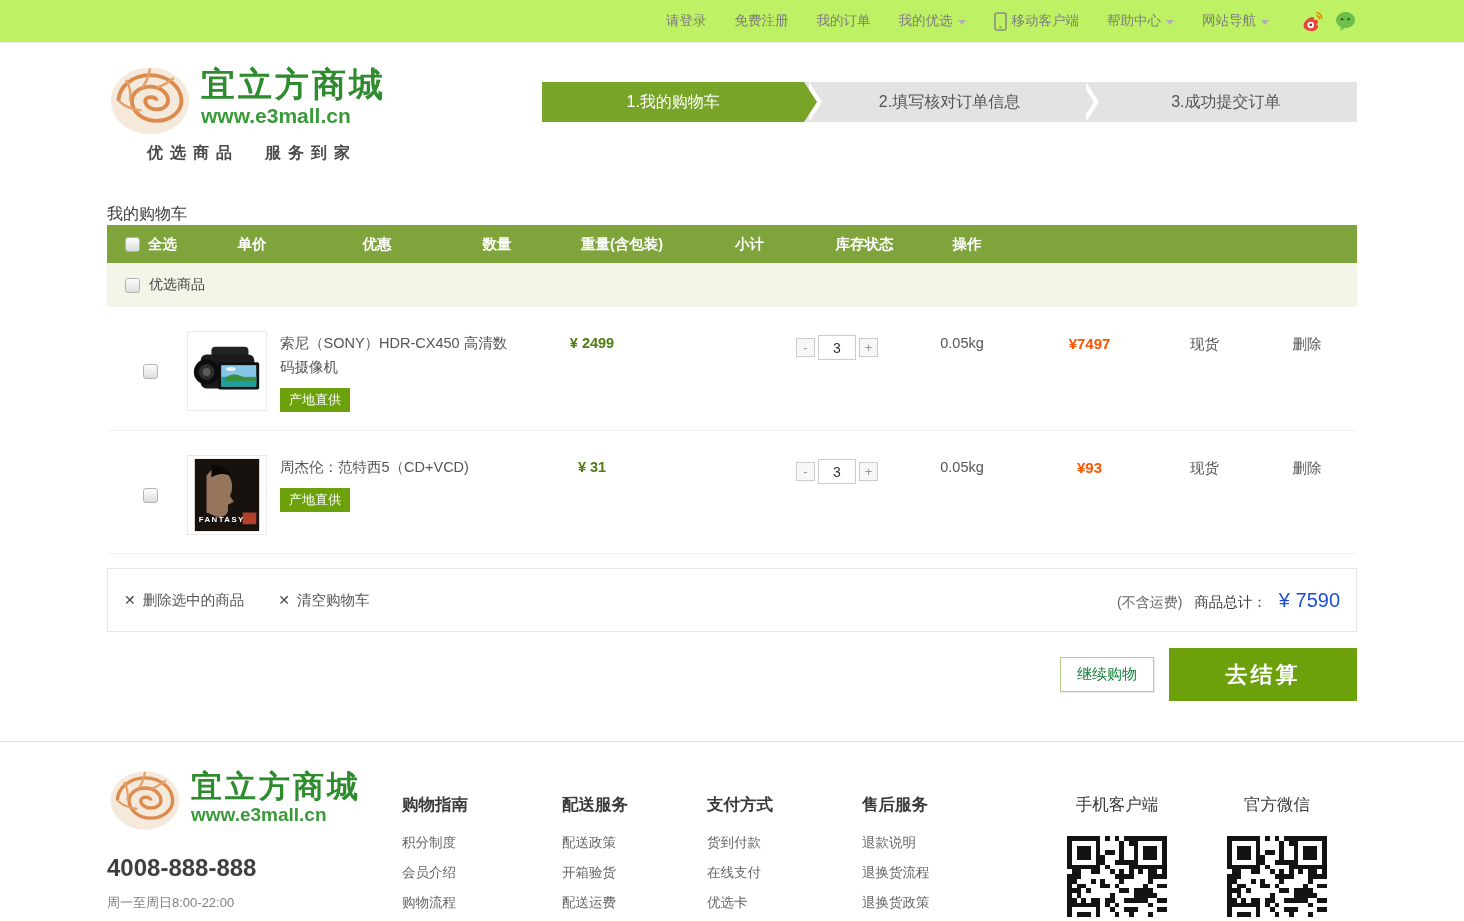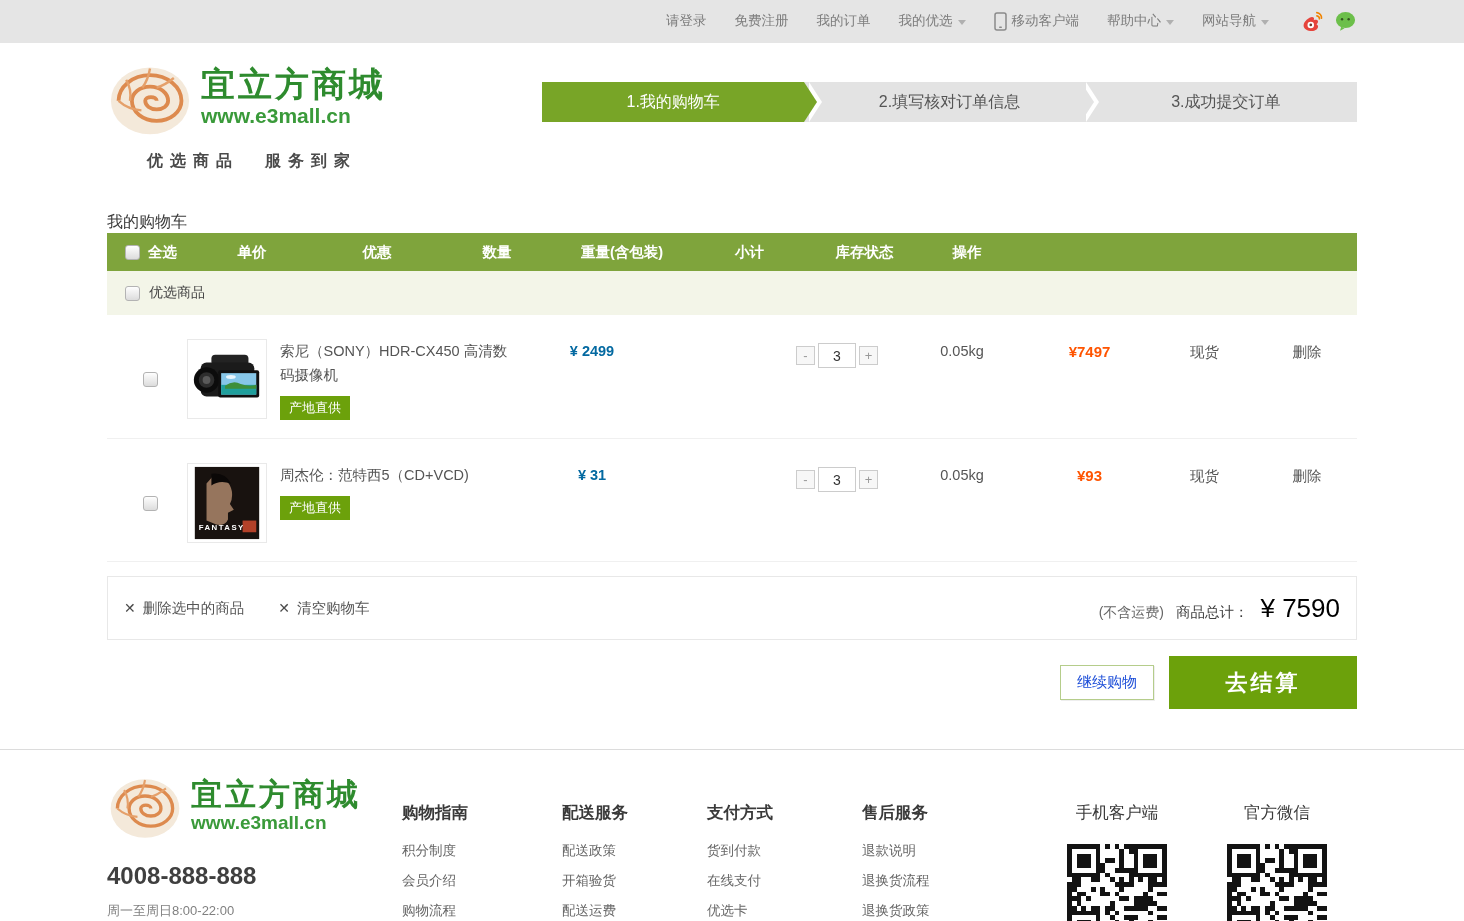--- a/index.html
+++ b/index.html
@@ -1,36 +1,36 @@
 <!DOCTYPE html>
 <html><head>
 <meta charset="utf-8">
 <style>
   * { box-sizing: border-box; margin: 0; padding: 0; }
   html,body { width:1464px; height:921px; overflow:hidden; background:#fff;
     font-family:"Liberation Sans","DejaVu Sans",sans-serif; color:#333; }
   a { text-decoration:none; color:inherit; cursor:pointer; }
 
   
-  .topbar { height:43px; background:#e5e5e5; border-bottom:1px solid #e5e5e5; }
+  .topbar { height:43px; background:#bef264; border-bottom:1px solid #e5e5e5; }
   .topnav { width:1250px; margin:0 auto; height:100%; display:flex; justify-content:flex-end;
     align-items:center; gap:28px; font-size:13.5px; color:#7d7d7d; }
   .topnav a { display:inline-flex; align-items:center; gap:5px; color:#7d7d7d; }
   .caret { width:0; height:0; border-left:4px solid transparent; border-right:4px solid transparent;
     border-top:5px solid #b0b0b0; display:inline-block; margin-top:2px; }
   .sns { display:inline-flex; gap:10px; margin-left:4px; }
 
   
   .site-header { width:1250px; margin:0 auto; padding:14px 0 12px; display:flex; align-items:flex-start; }
   .logo-block { width:435px; }
   .logo-row { display:flex; align-items:center; gap:8px; }
   .logo-cn { font-family:"Liberation Serif","DejaVu Serif",serif; font-weight:bold;
     font-size:34px; color:#2e8b2e; letter-spacing:3px; line-height:1; }
   .logo-url { font-size:21px; color:#3a9a3a; font-weight:bold; margin-top:2px; }
-  .logo-slogan { margin-top:12px; padding-left:40px; font-size:16px; font-weight:bold; color:#4a4a4a; }
+  .logo-slogan { margin-top:4px; padding-left:40px; font-size:16px; font-weight:bold; color:#4a4a4a; }
   .logo-slogan span { letter-spacing:7px; }
   .logo-slogan .gap { display:inline-block; width:26px; }
   .steps { flex:1; margin-top:25px; display:flex; height:40px; background:#e3e3e3; }
   .step { flex:1; position:relative; display:flex; align-items:center; justify-content:center;
     font-size:16px; color:#555; }
   .step:not(:last-child)::after { content:""; position:absolute; left:100%; top:0; z-index:1;
     border-top:20px solid transparent; border-bottom:20px solid transparent; border-left:13px solid #fff;
     margin-left:5px; }
   .step:not(:last-child)::before { content:""; position:absolute; left:100%; top:0; z-index:2;
     border-top:20px solid transparent; border-bottom:20px solid transparent; border-left:13px solid #e3e3e3; }
@@ -59,39 +59,39 @@
     padding-left:18px; font-size:14px; color:#444; }
   .item-row { display:flex; padding:24px 0 18px; border-bottom:1px solid #f0f0f0; font-size:14.5px; color:#555; }
   .item-row .c-check { padding-left:36px; align-items:center; }
   .goods-cell { display:flex; gap:13px; text-align:left; }
   .thumb { width:80px; height:80px; border:1px solid #e9e9e9; background:#fff; flex:0 0 auto; }
   .goods-info { width:240px; }
   .goods-name { line-height:24px; color:#555; display:block; }
   .badge { display:inline-block; margin-top:9px; background:#6ca10b; color:#fff; font-size:13px;
     padding:3px 9px; }
   .cell-top { padding-top:4px; }
-  .price-cell { font-weight:bold; color:#0369a1; }
+  .price-cell { font-weight:bold; color:#4d7c0f; }
   .stepper { display:inline-flex; align-items:center; }
   .step-btn { width:19px; height:19px; border:1px solid #ccc; background:#f7f7f7; color:#999;
     font-size:13px; line-height:17px; text-align:center; cursor:pointer; padding:0; }
   .qty-input { width:38px; height:25px; border:1px solid #ccc; text-align:center; font-size:14px;
     color:#333; margin:0 3px; }
   .sub-cell { font-weight:bold; color:#ff5400; font-size:15px; }
 
   
   .summary-bar { margin-top:14px; border:1px solid #e8e8e8; height:64px; display:flex;
     align-items:center; padding:0 16px; }
   .sum-link { display:inline-flex; align-items:center; gap:7px; font-size:14.5px; color:#555; margin-right:34px; }
   .x-icon { font-size:14px; color:#4a4a4a; font-weight:bold; }
   .sum-right { margin-left:auto; display:flex; align-items:baseline; gap:12px; }
   .freight { color:#666; font-size:14px; }
   .total-label { color:#3f3f3f; font-size:14.5px; }
-  .total-value { color:#000000; font-size:26px; }
+  .total-value { color:#1d4ed8; font-size:20px; }
   .actions { margin-top:16px; display:flex; justify-content:flex-end; align-items:center; gap:15px; }
-  .btn-continue { width:94px; height:35px; background:#fff; border:1px solid #b5cd8b; color:#1d4ed8;
+  .btn-continue { width:94px; height:35px; background:#fff; border:1px solid #b5cd8b; color:#15803d;
     font-size:15px; cursor:pointer; box-shadow:1px 1px 0 #eee; }
   .btn-checkout { width:188px; height:53px; background:#6ca10b; border:none; color:#fff;
     font-size:22px; font-weight:bold; letter-spacing:3px; cursor:pointer; }
 
   
   .site-footer { margin-top:40px; border-top:1px solid #dcdcdc; }
   .footer-inner { width:1250px; margin:0 auto; padding-top:20px; display:flex; }
   .f-left { width:295px; }
   .f-logo .logo-cn { font-size:31px; }
   .f-logo .logo-url { font-size:19px; }

